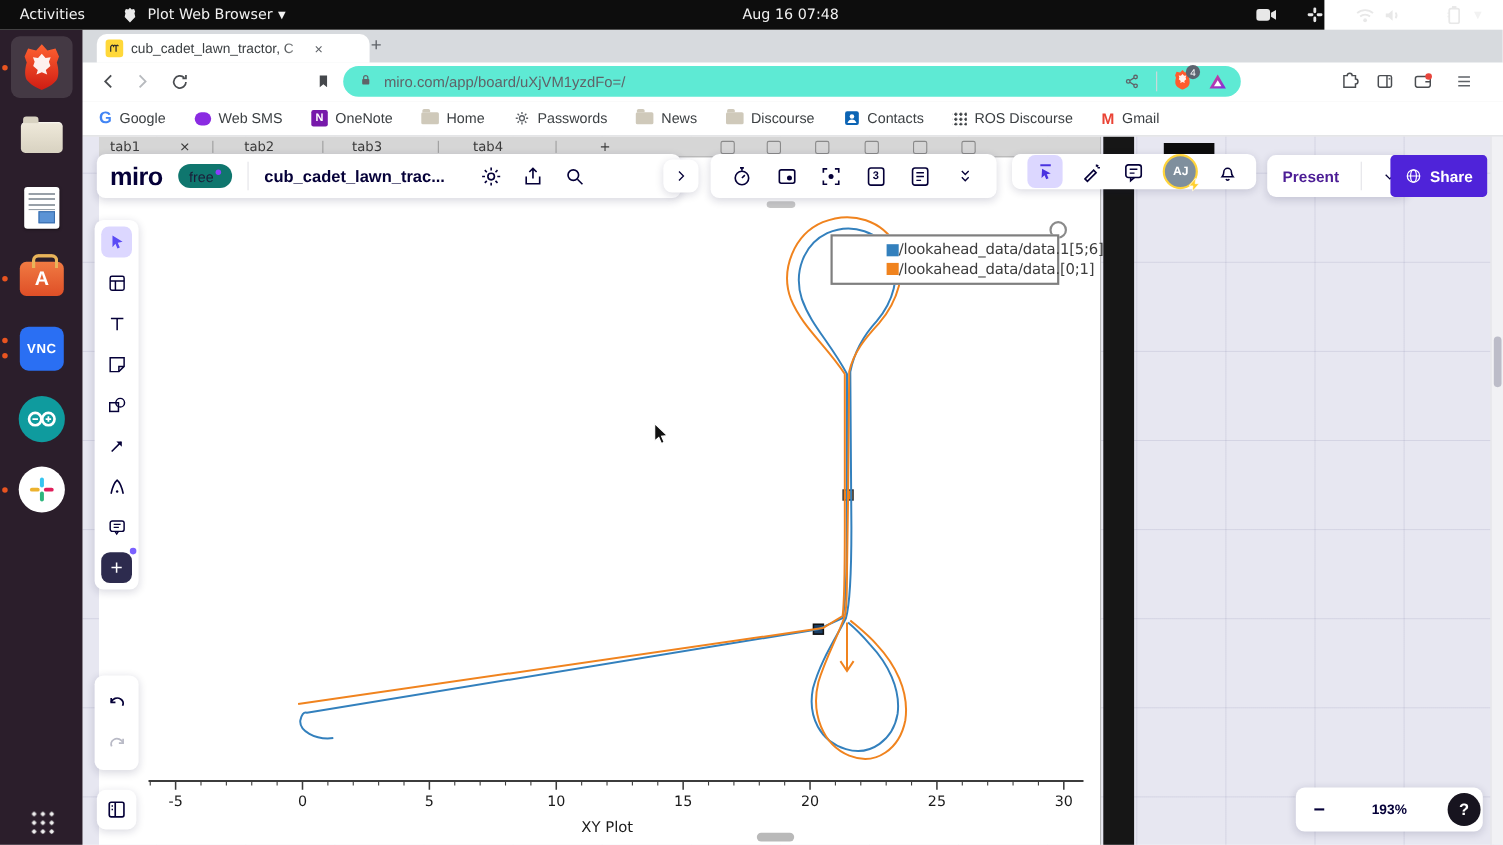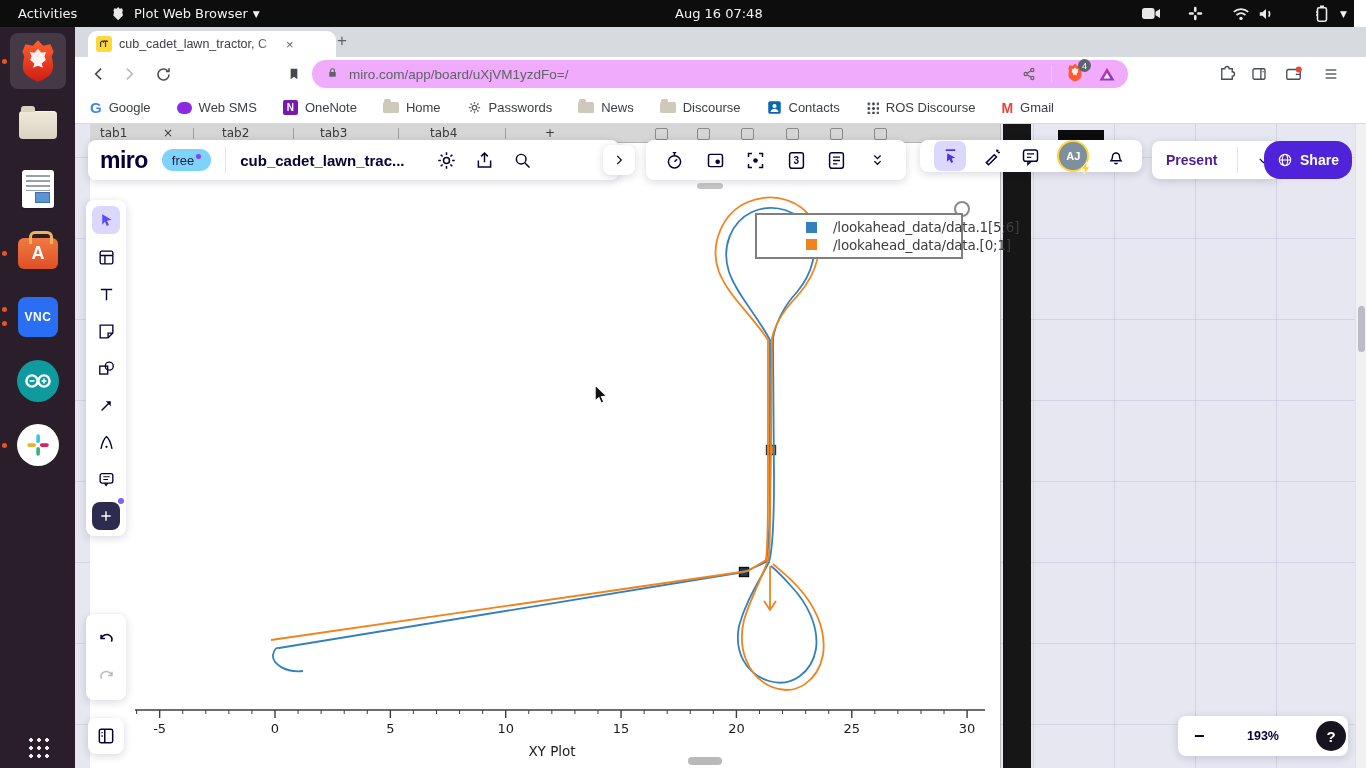--- a/index.html
+++ b/index.html
@@ -1,19 +1,19 @@
 <!DOCTYPE html>
 <html><head>
 <meta charset="utf-8">
 <style>
   html,body{margin:0;padding:0;width:1366px;height:768px;overflow:hidden;background:#fff;
     font-family:"Liberation Sans",sans-serif;-webkit-font-smoothing:antialiased;}
   .abs{position:absolute;}
   
-  .topbar{position:absolute;left:0;top:0;width:1354px;height:27px;background:#0d0d0d;color:#f2f2f2;
+  .topbar{position:absolute;left:0;top:0;width:1204px;height:27px;background:#0d0d0d;color:#f2f2f2;
     font-family:"DejaVu Sans",sans-serif;font-size:13px;z-index:20;}
   .topbar .item{position:absolute;top:0;height:27px;display:flex;align-items:center;gap:7px;}
   .tray svg{display:block;}
   
   .dock{position:absolute;left:0;top:27px;width:75px;height:741px;background:#2b1e2b;z-index:15;}
   .dock-item{position:absolute;left:10px;width:56px;height:56px;display:flex;align-items:center;justify-content:center;border-radius:8px;}
   .dock-item.active{background:rgba(255,255,255,.12);}
   .ind{position:absolute;left:-8px;width:5px;height:5px;border-radius:50%;background:#e95420;}
   .folder-ic{width:38px;height:28px;background:linear-gradient(#efe9da,#d8d2c1);border-radius:4px;position:relative;box-shadow:inset 0 1px 0 #fff8;}
   .folder-ic:before{content:"";position:absolute;top:-5px;left:2px;width:14px;height:6px;background:#d8d2c1;border-radius:3px 3px 0 0;}
@@ -30,21 +30,21 @@
   .slack-ic{width:42px;height:42px;border-radius:50%;background:#fff;display:flex;align-items:center;justify-content:center;}
   .showapps{width:24px;height:24px;background-image:radial-gradient(circle,#eee 1.7px,transparent 2.1px);background-size:8px 8px;background-position:1px 1px;}
   
   .tabstrip{position:absolute;left:75px;top:27px;width:1291px;height:30px;background:#d7dade;z-index:10;}
   .tab{position:absolute;left:13px;top:4px;width:232px;height:26px;background:#fff;border-radius:9px 9px 0 0;
     display:flex;align-items:center;padding:0 8px;gap:7px;font-size:12.5px;color:#3c4043;}
   .tab-title{white-space:nowrap;overflow:hidden;width:160px;position:relative;}
   .tab-title:after{content:"";position:absolute;right:0;top:0;bottom:0;width:22px;background:linear-gradient(90deg,#fff0,#fff);}
   .favicon-miro{width:16px;height:16px;border-radius:3px;background:#ffd839;flex:0 0 16px;display:flex;align-items:center;justify-content:center;}
   .toolbar{position:absolute;left:75px;top:57px;width:1291px;height:35px;background:#fff;border-bottom:1px solid #dcdde0;z-index:10;}
-  .urlpill{position:absolute;left:237px;top:3px;width:816px;height:28px;border-radius:14px;background:#f0abfc;
+  .urlpill{position:absolute;left:237px;top:3px;width:816px;height:28px;border-radius:14px;background:#5eead4;
     display:flex;align-items:center;font-size:13.5px;color:#5f6368;}
   .nav-ic{position:absolute;top:5px;width:24px;height:24px;display:flex;align-items:center;justify-content:center;}
   .bookmarks{position:absolute;left:75px;top:92px;width:1291px;height:31px;background:#fff;border-bottom:1px solid #d9dadd;z-index:10;
     display:flex;align-items:center;padding-left:15px;gap:26px;font-size:13px;color:#3c4043;}
   .bm{display:flex;align-items:center;gap:7px;}
   .fav-g{color:#4285F4;font-weight:bold;font-size:15px;line-height:1;}
   .fav-m{color:#ea4335;font-weight:bold;font-size:14px;line-height:1;}
   .fav-chat{width:15px;height:12px;background:#8a2be2;border-radius:6px;display:inline-block;}
   .fav-sq{width:15px;height:15px;border-radius:2px;color:#fff;font-size:10px;font-weight:bold;display:inline-flex;align-items:center;justify-content:center;}
   .fav-folder{width:16px;height:11px;background:#cfc9ba;border-radius:1.5px;position:relative;display:inline-block;}
@@ -63,33 +63,33 @@
   .strip-box{position:absolute;top:4px;width:11px;height:10px;border:1.5px solid #8a8a8a;border-radius:2px;}
   .darkband{position:absolute;left:1003px;top:124px;width:28px;height:644px;background:#161616;z-index:3;}
   .blackchip{position:absolute;left:1058px;top:130px;width:46px;height:10px;background:#0c0c0c;z-index:3;}
   .pagescroll{position:absolute;left:1355px;top:123px;width:11px;height:645px;background:#f1f1f4;border-left:1px solid #e2e2e6;z-index:4;}
   .pagescroll .thumb{position:absolute;left:2px;top:183px;width:7px;height:46px;border-radius:4px;background:#bcbcc8;}
   .hsb{position:absolute;left:688px;top:757px;width:34px;height:8px;border-radius:4px;background:#b9b9b9;z-index:4;}
   .dragbar{position:absolute;left:697px;top:183px;width:26px;height:6px;border-radius:3px;background:#c7c7c7;z-index:4;}
   #plot{position:absolute;left:0;top:0;width:1366px;height:768px;z-index:5;pointer-events:none;}
   #legend{position:absolute;background:#fff;border:2px solid #7f7f7f;z-index:6;padding:3px 6px;box-sizing:border-box;
     font-family:"DejaVu Sans",sans-serif;font-size:13.5px;color:#3d3d3d;letter-spacing:-.2px;display:flex;flex-direction:column;justify-content:space-evenly;}
-  .legend-row{display:flex;align-items:center;gap:16px;white-space:nowrap;padding-left:43px;}
+  .legend-row{display:flex;align-items:center;gap:0;white-space:nowrap;padding-left:43px;}
   .legend-swatch{width:11px;height:11px;flex:0 0 11px;}
   
   .card{position:absolute;background:#fff;border-radius:8px;box-shadow:0 2px 8px rgba(20,20,60,.16);z-index:8;display:flex;align-items:center;}
   .mi{width:24px;height:24px;display:flex;align-items:center;justify-content:center;}
   .mi svg{display:block;}
   .miro-logo{font-size:23px;font-weight:bold;color:#050038;letter-spacing:-.5px;}
-  .free-pill{background:#7dd3fc;border-radius:12px;height:22px;padding:0 10px;font-size:13px;color:#1c1c38;display:flex;align-items:center;position:relative;}
+  .free-pill{background:#0f766e;border-radius:12px;height:22px;padding:0 10px;font-size:13px;color:#1c1c38;display:flex;align-items:center;position:relative;}
   .free-pill .dot{width:5px;height:5px;border-radius:50%;background:#8b3dff;margin:-8px 0 0 2px;}
   .vdiv{width:1px;height:26px;background:#e3e3e8;}
   .boardname{font-size:15px;font-weight:600;color:#050038;}
   .sel-tile{background:#dcd7ff;border-radius:7px;}
-  .share-btn{position:absolute;left:1264px;top:141px;width:88px;height:38px;background:#4f23d9;border-radius:16px;z-index:8;
+  .share-btn{position:absolute;left:1264px;top:141px;width:88px;height:38px;background:#4f23d9;border-radius:4px;z-index:8;
     display:flex;align-items:center;justify-content:center;gap:7px;color:#fff;font-size:14px;font-weight:600;}
   .present-card{left:1152px;top:141px;width:104px;height:38px;justify-content:space-between;padding:0 10px 0 14px;}
   .present-label{font-size:14px;font-weight:600;color:#4c1d95;}
   .ltool{left:86px;top:200px;width:40px;flex-direction:column;padding:6px 0;gap:9px;}
   .ltool .mi{width:28px;height:28px;}
   .avatar{width:28px;height:28px;border-radius:50%;background:#7f8f9d;border:2px solid #ffd43b;color:#fff;font-size:11px;font-weight:bold;
     display:flex;align-items:center;justify-content:center;position:relative;}
   .zoomcard{left:1178px;top:716px;width:138px;height:40px;justify-content:space-between;padding:0 16px;}
   .zoomtxt{font-size:12.5px;font-weight:600;color:#050038;}
   .zbtn{font-size:18px;color:#050038;font-weight:600;}

